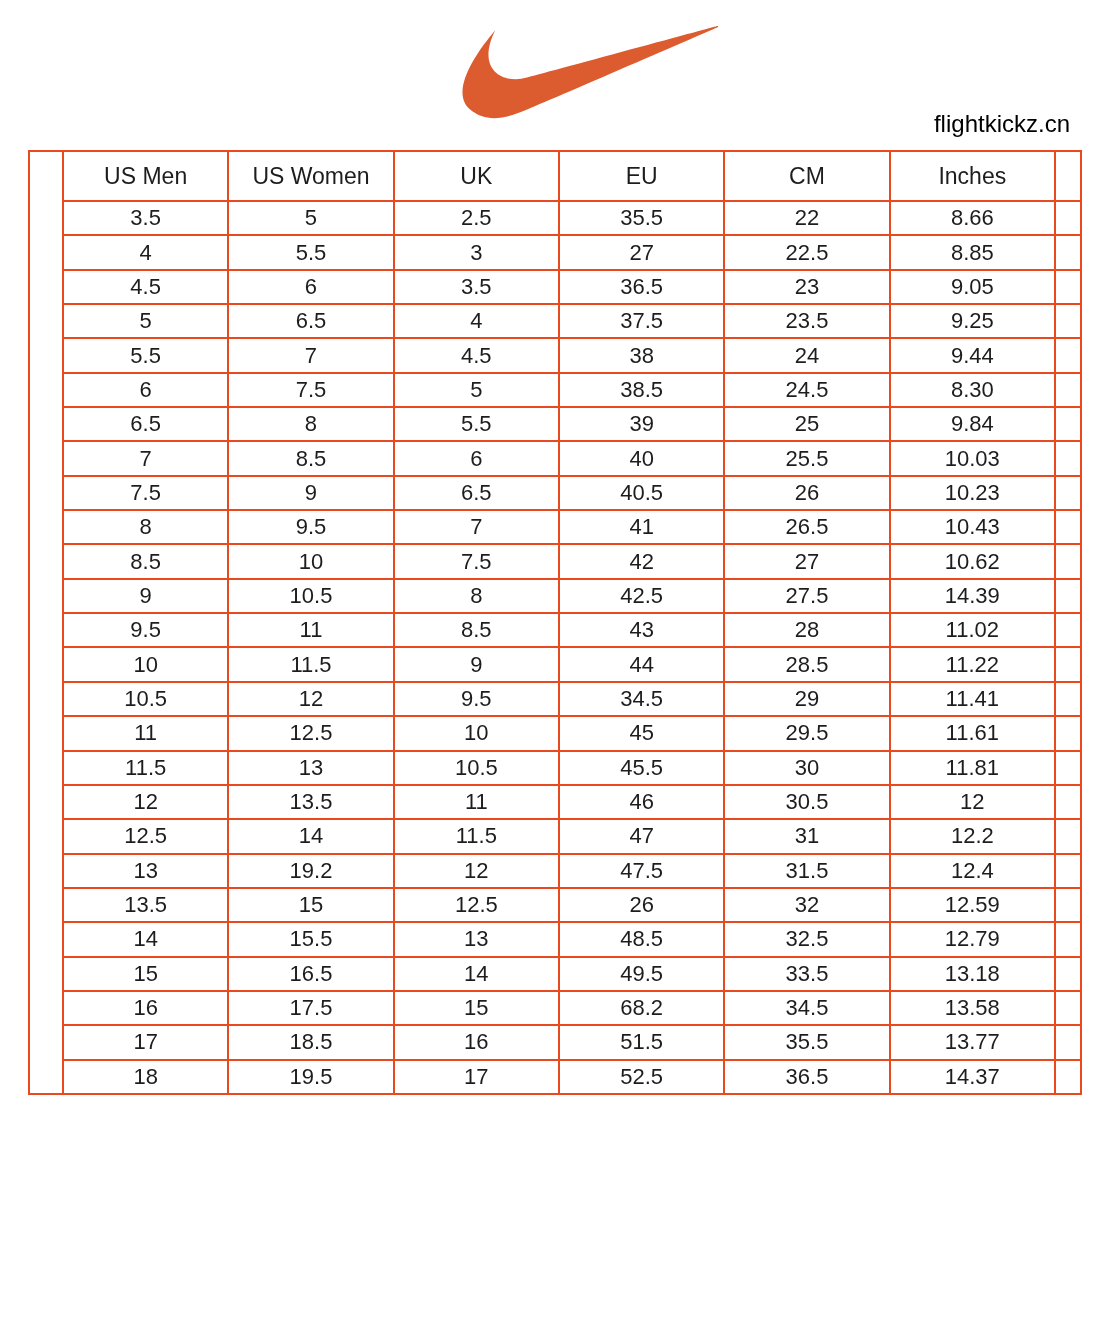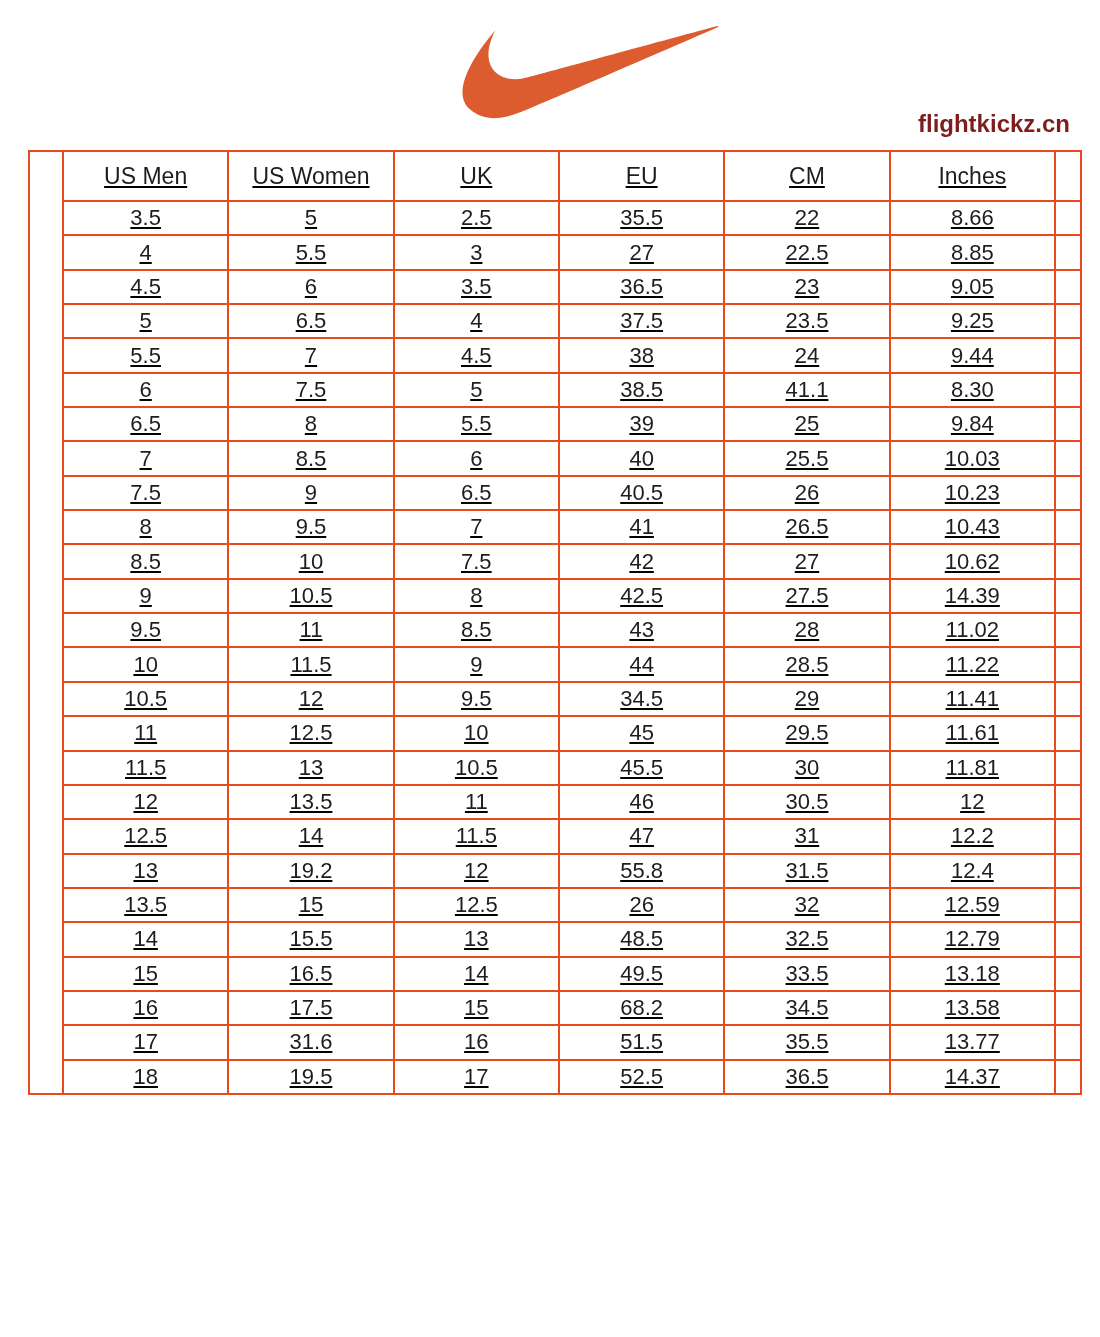--- a/index.html
+++ b/index.html
@@ -19,30 +19,30 @@
     width: 274px; height: 96px;
     color: var(--swoosh, #DC5B2F);
   }
   .logo svg { display: block; width: 100%; height: 100%; }
 
   
   .watermark {
     position: absolute;
     top: 110px; right: 30px;
     font-size: 24px;
-    font-weight: 700;
+    font-weight: 400;
     letter-spacing: 0px;
-    color: #7f1d1d;
+    color: #000000;
   }
 
   
   .chart-frame {
     position: absolute;
     left: 28px; top: 150px;
-    width: 1054px; height: 945px; text-decoration: underline;
+    width: 1054px; height: 945px;
   }
   table.size-table {
     width: 100%; height: 100%;
     border-collapse: collapse;
     table-layout: fixed;
   }
   table.size-table td, table.size-table th {
     border: 2px solid var(--grid-border, #E8491D);
     background: #ffffff;
     text-align: center;
@@ -149,21 +149,21 @@
             <td>38</td>
             <td>24</td>
             <td>9.44</td>
             <td class="bar-right"></td>
           </tr>
           <tr>
             <td>6</td>
             <td>7.5</td>
             <td>5</td>
             <td>38.5</td>
-            <td>41.1</td>
+            <td>24.5</td>
             <td>8.30</td>
             <td class="bar-right"></td>
           </tr>
           <tr>
             <td>6.5</td>
             <td>8</td>
             <td>5.5</td>
             <td>39</td>
             <td>25</td>
             <td>9.84</td>
@@ -274,21 +274,21 @@
             <td>11.5</td>
             <td class="eu-top">47</td>
             <td>31</td>
             <td>12.2</td>
             <td class="bar-right"></td>
           </tr>
           <tr>
             <td>13</td>
             <td>19.2</td>
             <td>12</td>
-            <td class="eu-top">55.8</td>
+            <td class="eu-top">47.5</td>
             <td>31.5</td>
             <td>12.4</td>
             <td class="bar-right"></td>
           </tr>
           <tr>
             <td>13.5</td>
             <td>15</td>
             <td>12.5</td>
             <td class="eu-top">26</td>
             <td>32</td>
@@ -317,21 +317,21 @@
             <td>16</td>
             <td>17.5</td>
             <td>15</td>
             <td class="eu-top">68.2</td>
             <td>34.5</td>
             <td>13.58</td>
             <td class="bar-right"></td>
           </tr>
           <tr>
             <td>17</td>
-            <td>31.6</td>
+            <td>18.5</td>
             <td>16</td>
             <td class="eu-top">51.5</td>
             <td>35.5</td>
             <td>13.77</td>
             <td class="bar-right"></td>
           </tr>
           <tr>
             <td>18</td>
             <td>19.5</td>
             <td>17</td>

